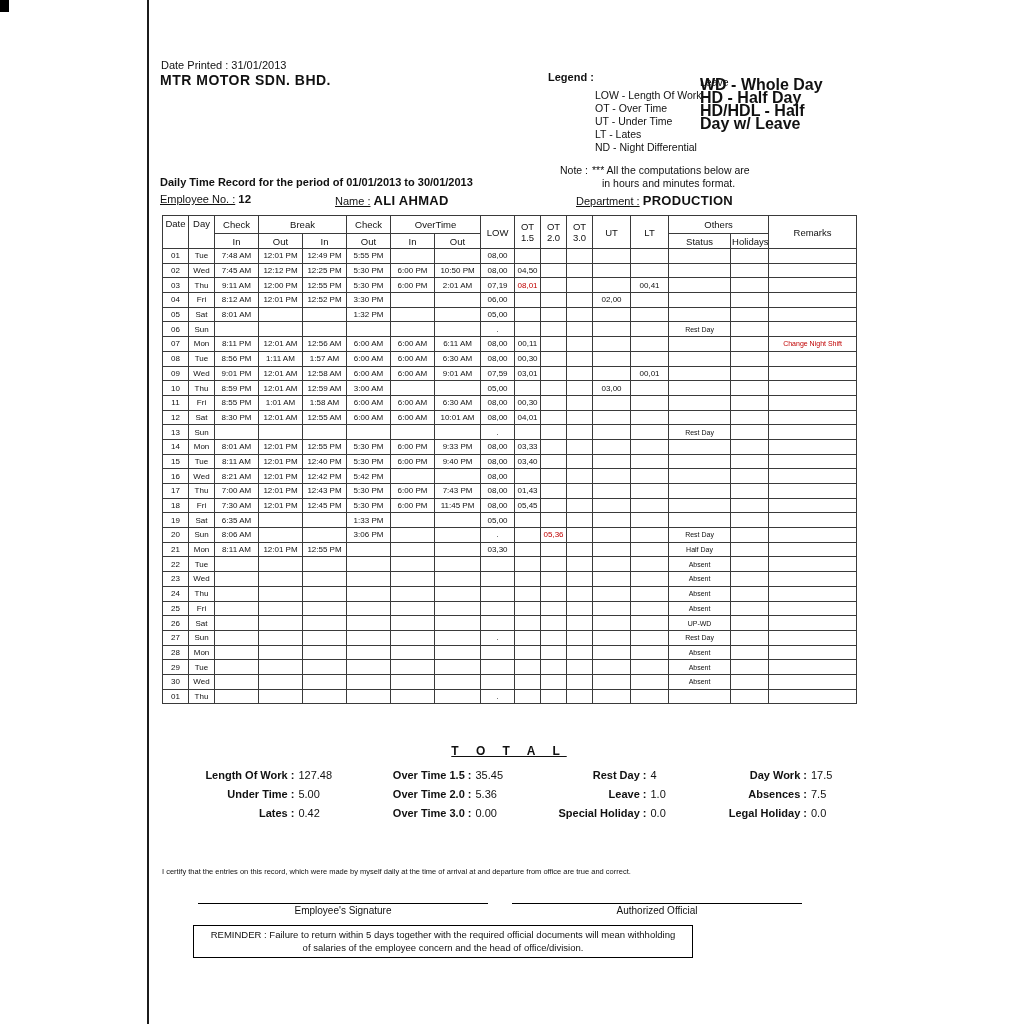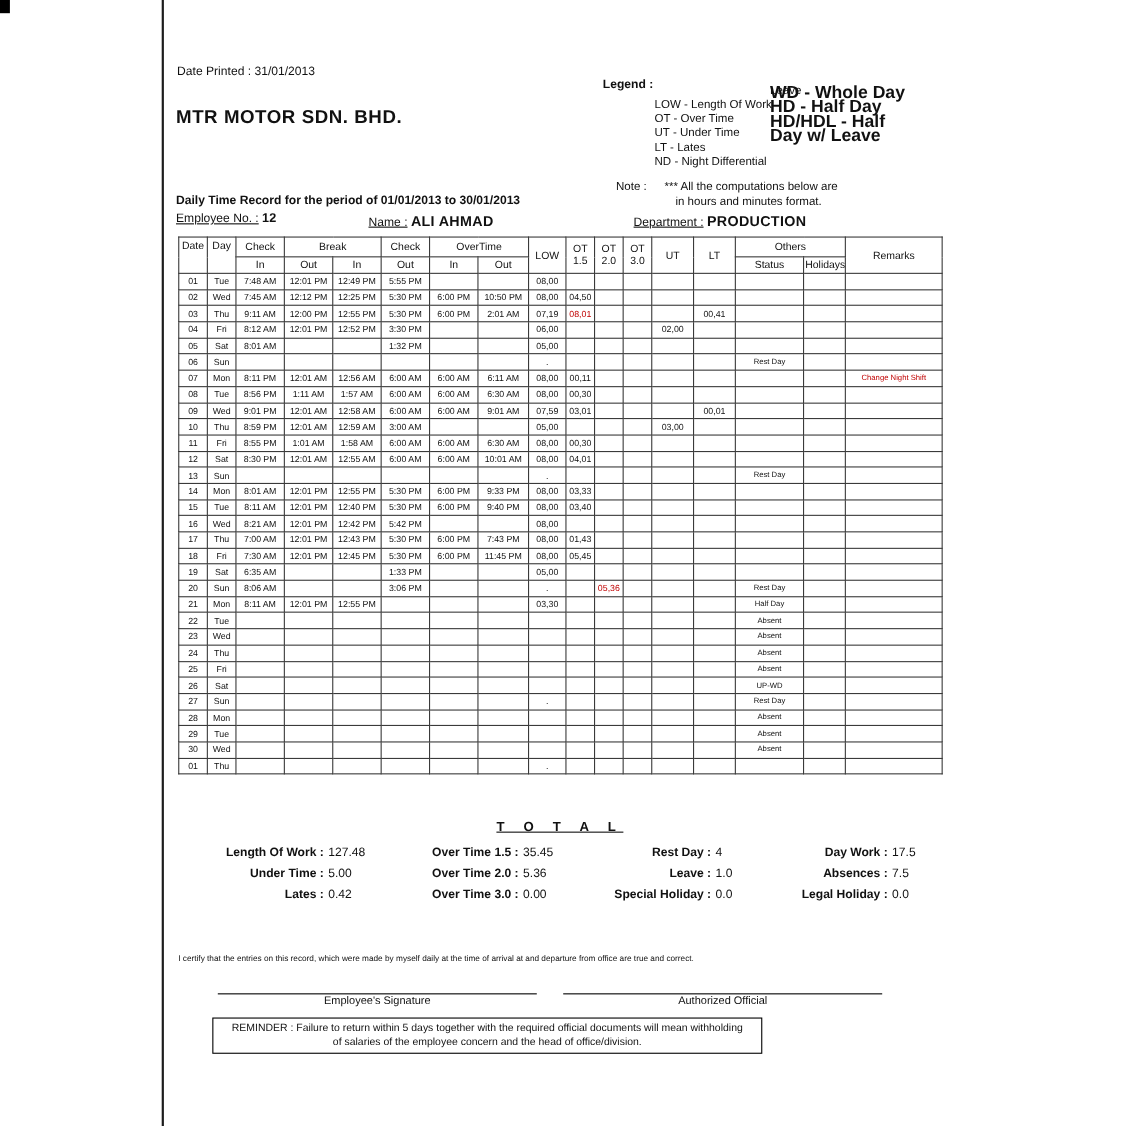--- a/index.html
+++ b/index.html
@@ -6,29 +6,29 @@
   html, body { margin: 0; padding: 0; }
   body {
     width: 1024px; height: 1024px; background: #ffffff;
     font-family: "Liberation Sans", sans-serif; color: #111;
     position: relative; overflow: hidden;
   }
   .corner-mark { position:absolute; left:0; top:0; width:9px; height:12px; background:#000; }
   .page-edge { position:absolute; left:147px; top:0; width:2px; height:1024px; background:#1c1c1c; }
 
   .date-printed { position:absolute; left:161px; top:59px; font-size:11px; }
-  .company { position:absolute; left:160px; top:72px; font-size:17px; font-weight:bold; letter-spacing:.5px;margin-top:25px; }
+  .company { position:absolute; left:160px; top:72px; font-size:14px; font-weight:bold; letter-spacing:.5px; }
 
   .legend-title { position:absolute; left:548px; top:71px; font-size:11px; font-weight:bold; }
   .legend-left { position:absolute; left:595px; top:89px; font-size:10.5px; line-height:13px; }
   .legend-right-header { position:absolute; left:700px; top:76px; font-size:10.5px; }
   .legend-right { position:absolute; left:700px; top:78px; font-size:16px; line-height:13px;font-weight:bold; }
 
   .note { position:absolute; left:560px; top:164px; font-size:10.5px; line-height:13px; display:flex; }
-  .note .note-label { margin-right:16px; }
+  .note .note-label { margin-right:4px; }
   .note .note-line2 { padding-left:10px; }
 
   .doc-title { position:absolute; left:160px; top:176px; font-size:11px; font-weight:bold; }
 
   .emp-group { position:absolute; top:193px; font-size:11px; }
   .emp-no { left:160px; }
   .emp-name { left:335px; }
   .emp-dept { left:576px; }
   .u { text-decoration:underline;margin-top:35px; }
   .val-sm { font-weight:bold; font-size:11.5px; }

